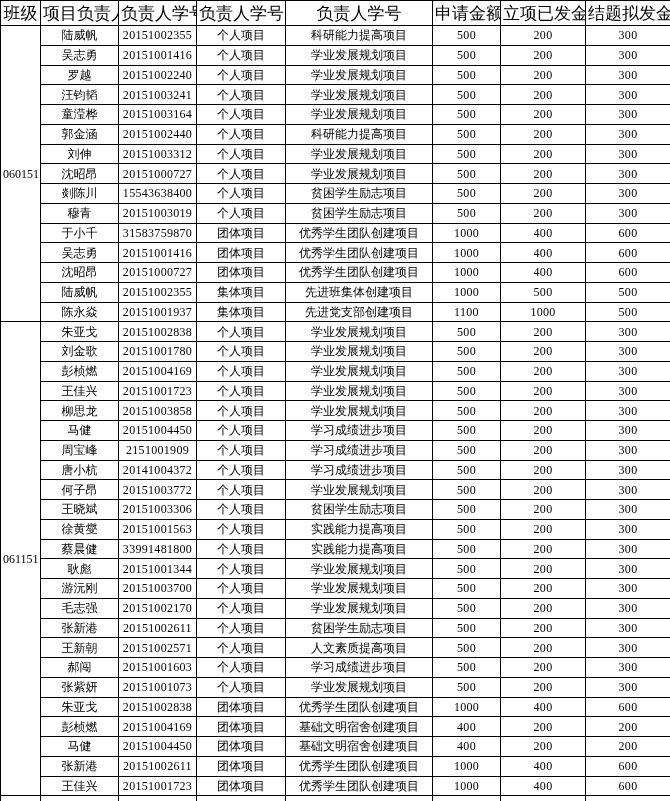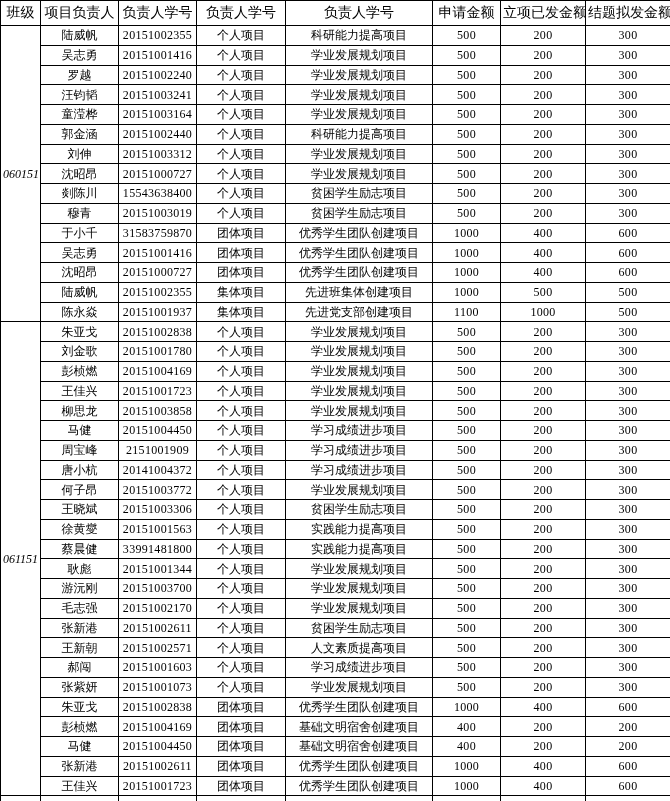--- a/index.html
+++ b/index.html
@@ -26,41 +26,40 @@
     vertical-align: middle;
     color: #000000;
     font-size: 12px;
     font-weight: normal;
     white-space: nowrap;
     overflow: hidden;
     line-height: 1;
   }
   table.roster thead th {
     height: 24px;
-    font-size: 14px;
+    font-size: 17px;
     margin-left: 16px;
   }
   table.roster tbody td {
     height: 18.75px; 
   }
   col.c-class   { width: 40px; }
   col.c-leader  { width: 78px; }
   col.c-id      { width: 78px; }
   col.c-cat     { width: 89px; }
   col.c-proj    { width: 147px; }
   col.c-amt1    { width: 68px; }
   col.c-amt2    { width: 85px; }
   col.c-amt3    { width: 85px; }
   td.num, td.id {
     font-family: "Liberation Serif", "DejaVu Serif", serif;
     letter-spacing: 0.3px;
   }
   td.class-cell {
     font-size: 12px;
-    font-style: italic;
   }
   tr.partial td {
     height: 4px;
     border-bottom: none;
   }
 </style>
 </head>
 <body>
 
 <table class="roster">

